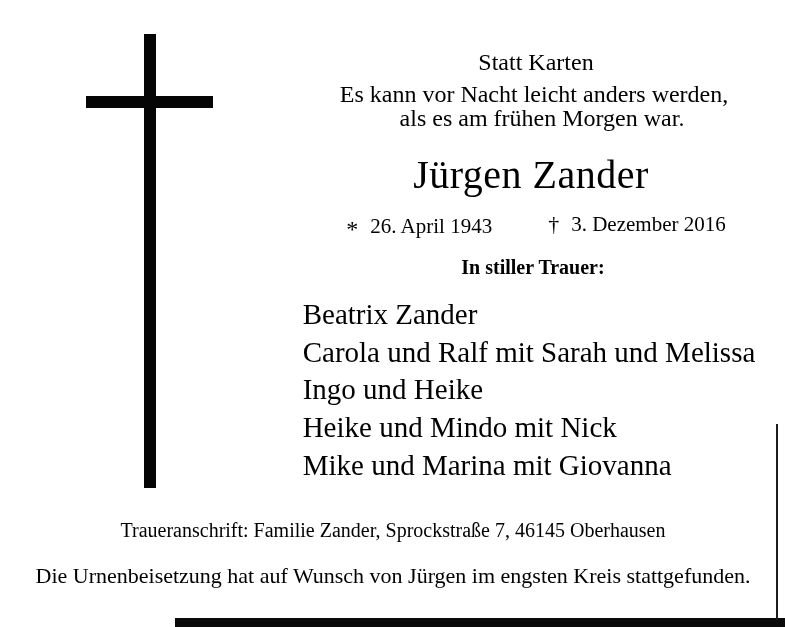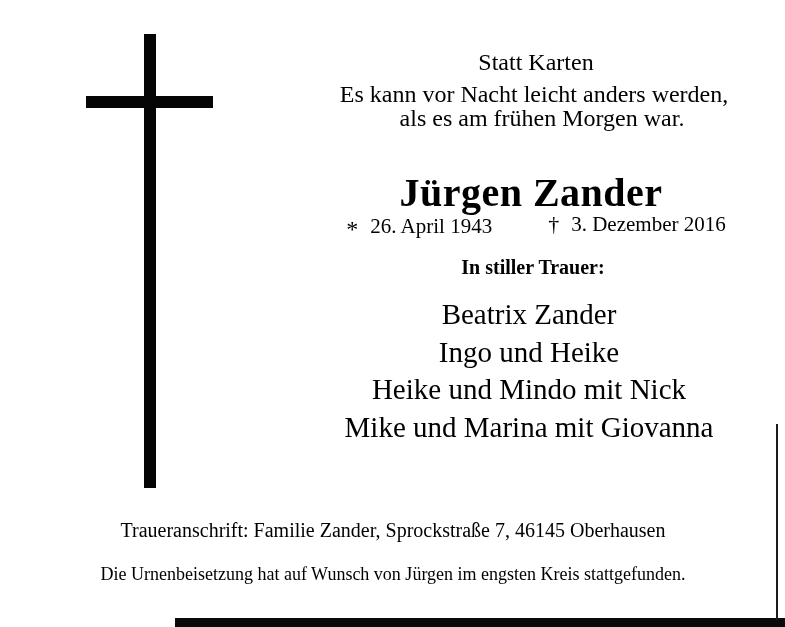--- a/index.html
+++ b/index.html
@@ -23,21 +23,21 @@
     line-height: 1;
   }
   
   .cross-bar { position: absolute; background: #050505; }
   .cross-v { left: 144px; top: 34px; width: 12px; height: 454px; }
   .cross-h { left: 86px; top: 96px; width: 127px; height: 12px; }
 
   .preamble   { left: 536px; top: 38px;  font-size: 24px; margin-top: 12px; }
   .quote-1    { left: 534px; top: 82px;  font-size: 24px; }
   .quote-2    { left: 534px; top: 106px; font-size: 24px; margin-left: 8px; }
-  .deceased   { left: 531px; top: 173px; font-size: 40px; font-weight: bold; letter-spacing: 0.5px; }
+  .deceased   { left: 531px; top: 155px; font-size: 40px; font-weight: normal; letter-spacing: 0.5px; }
 
   .dates-row {
     position: absolute;
     left: 536px; top: 213px;
     transform: translateX(-50%);
     display: flex;
     gap: 56px;
     font-size: 21px;
     line-height: 1;
     white-space: nowrap;
@@ -47,26 +47,25 @@
   .death-symbol { font-size: 22px; }
 
   .mourning-intro { left: 533px; top: 257px; font-size: 20px; font-weight: bold; }
 
   .mourners {
     position: absolute;
     left: 529px; top: 296px;
     transform: translateX(-50%);
     font-size: 29px;
     line-height: 37.7px;
-    text-align: center;
     white-space: nowrap;
   }
 
   .address-line { left: 393px; top: 520px; font-size: 20px; }
-  .funeral-note { left: 393px; top: 565px; font-size: 18px; }
+  .funeral-note { left: 393px; top: 565px; font-size: 22px; }
 
   
   .scan-edge-bottom { left: 175px; top: 618px; width: 610px; height: 9px; background: #0a0a0a; }
   .scan-edge-right  { left: 776px; top: 424px; width: 2px; height: 196px; background: #1c1c1c; }
 </style>
 </head>
 <body>
 
 <div>
 
@@ -91,20 +90,21 @@
     <div class="date-group">
       <span class="death-symbol">†</span>
       <span>3. Dezember 2016</span>
     </div>
   </div>
 
   <div class="centered-line mourning-intro">In stiller Trauer:</div>
 
   <div class="mourners">
     <div>Beatrix Zander</div>
+    <div>Carola und Ralf mit Sarah und Melissa</div>
     <div>Ingo und Heike</div>
     <div>Heike und Mindo mit Nick</div>
     <div>Mike und Marina mit Giovanna</div>
   </div>
 
   <div class="centered-line address-line">Traueranschrift: Familie Zander, Sprockstraße 7, 46145 Oberhausen</div>
 
   <div class="centered-line funeral-note">Die Urnenbeisetzung hat auf Wunsch von Jürgen im engsten Kreis stattgefunden.</div>
 
   <div class="abs scan-edge-bottom"></div>

